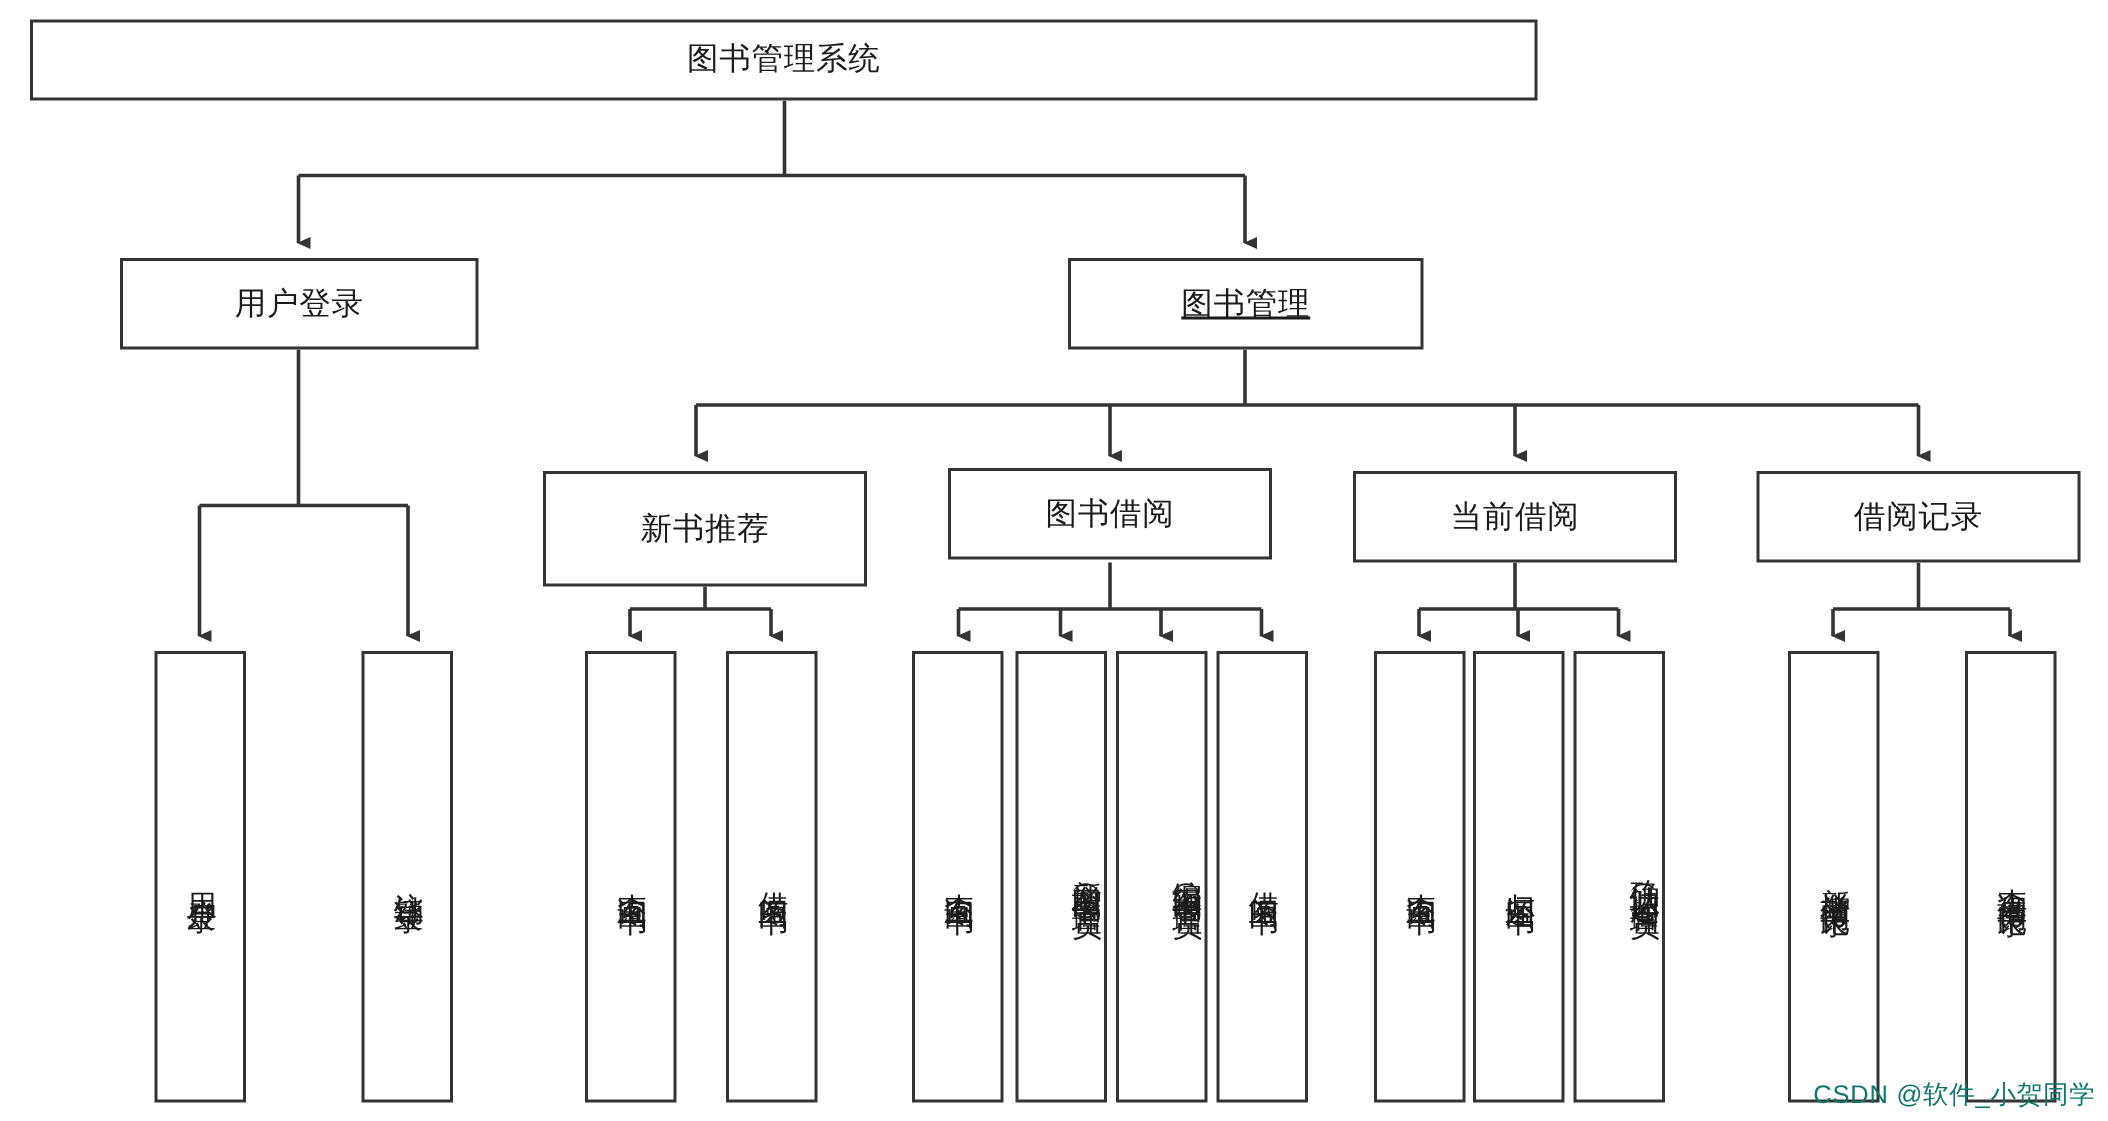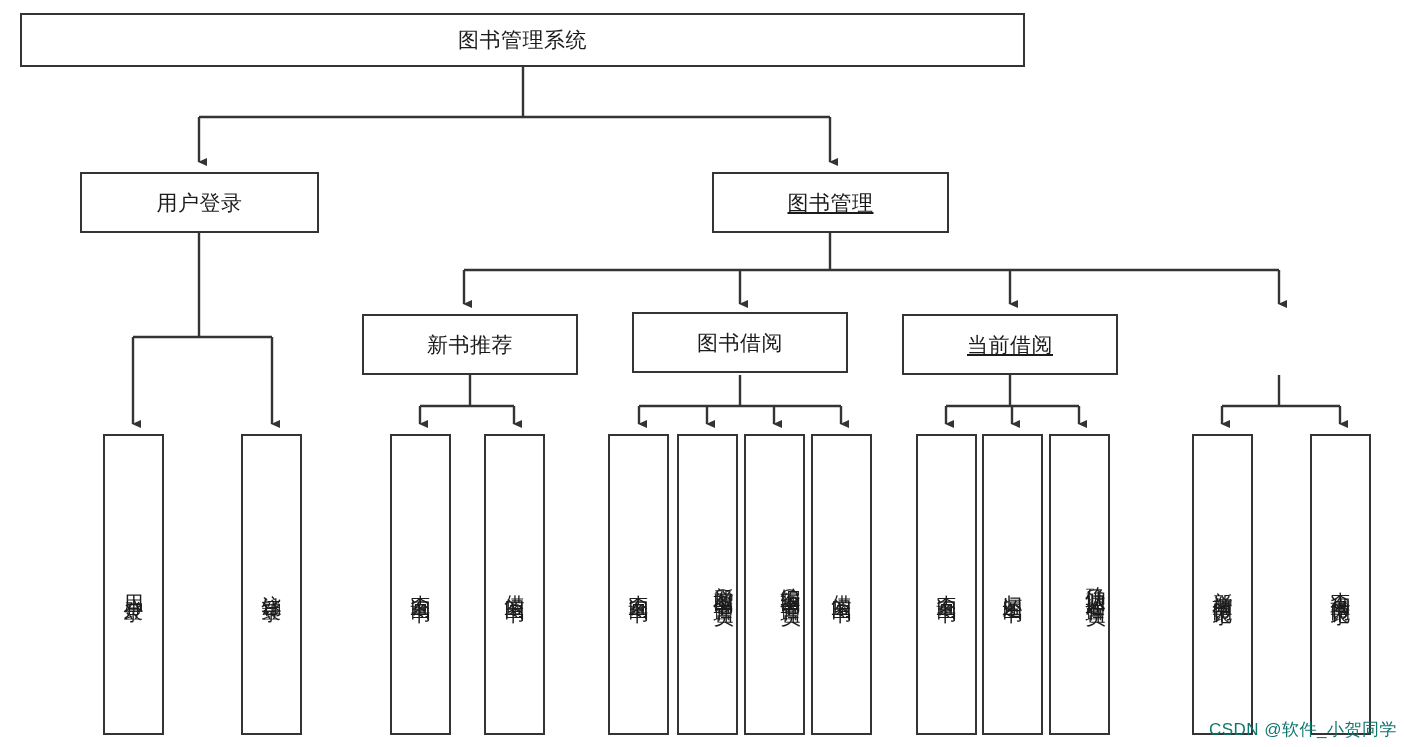--- a/index.html
+++ b/index.html
@@ -104,23 +104,24 @@
       <path d="M1222,406 L1222,424" marker-end="url(#arrow)"></path>
       <path d="M1340,406 L1340,424" marker-end="url(#arrow)"></path>
     </g>
   </svg>
 
   <div class="node h" style="left:20px;top:13px;width:1005px;height:54px;">图书管理系统</div>
 
   <div class="node h" style="left:80px;top:172px;width:239px;height:61px;">用户登录</div>
   <div class="node h" style="left:712px;top:172px;width:237px;height:61px;text-decoration:underline;">图书管理</div>
 
-  <div class="node h" style="left:362px;top:314px;width:216px;height:61px;">新书推荐</div>
+  <div class="node h" style="left:362px;top:314px;width:216px;height:77px;">新书推荐</div>
   <div class="node h" style="left:632px;top:312px;width:216px;height:61px;">图书借阅</div>
-  <div class="node h" style="left:902px;top:314px;width:216px;height:61px;text-decoration:underline;">当前借阅</div>
+  <div class="node h" style="left:902px;top:314px;width:216px;height:61px;">当前借阅</div>
+  <div class="node h" style="left:1171px;top:314px;width:216px;height:61px;">借阅记录</div>
 
   <div class="node v" style="left:103px;top:434px;width:61px;height:301px;">用户登录</div>
   <div class="node v" style="left:241px;top:434px;width:61px;height:301px;">注销登录</div>
 
   <div class="node v" style="left:390px;top:434px;width:61px;height:301px;">查询图书</div>
   <div class="node v" style="left:484px;top:434px;width:61px;height:301px;">借阅图书</div>
 
   <div class="node v" style="left:608px;top:434px;width:61px;height:301px;">查询图书</div>
   <div class="node v top" style="left:677px;top:434px;width:61px;height:301px;">新增图书（管理员）</div>
   <div class="node v top" style="left:744px;top:434px;width:61px;height:301px;">编辑图书（管理员）</div>

